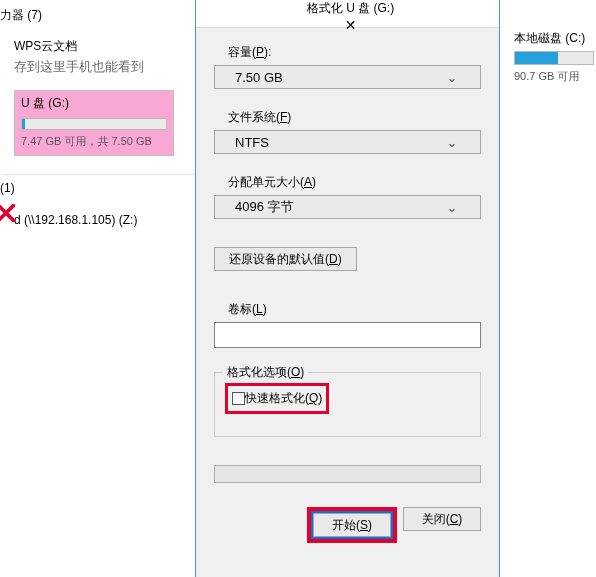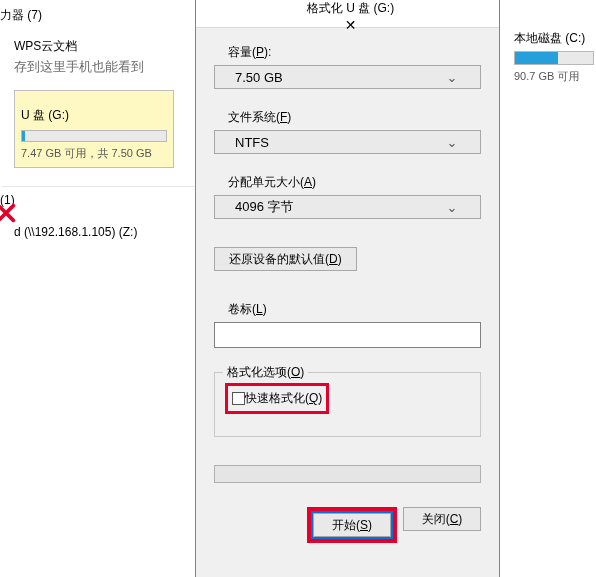--- a/index.html
+++ b/index.html
@@ -28,22 +28,22 @@
   }
   .drive-item {
     margin: 6px 0 14px 14px;
   }
   .drive-name { font-size: 12px; margin-bottom: 3px; }
   .drive-sub  { font-size: 13px; color: #6d6d6d; }
   .drive-box {
     margin: 12px 0 4px 14px;
     width: 160px;
     border: 1px solid #bfbfbf;
-    background: #fef9c3;
-    padding: 16px 6px 6px 6px;
+    background: #f9a8d4;
+    padding: 4px 6px 6px 6px;
   }
   .drive-box .drive-name { margin-bottom: 6px; }
   .bar-outer {
     width: 100%; height: 12px;
     border: 1px solid #b8b8b8;
     background: #e9e9e9;
     margin-bottom: 4px;
     position: relative;
   }
   .bar-fill {

